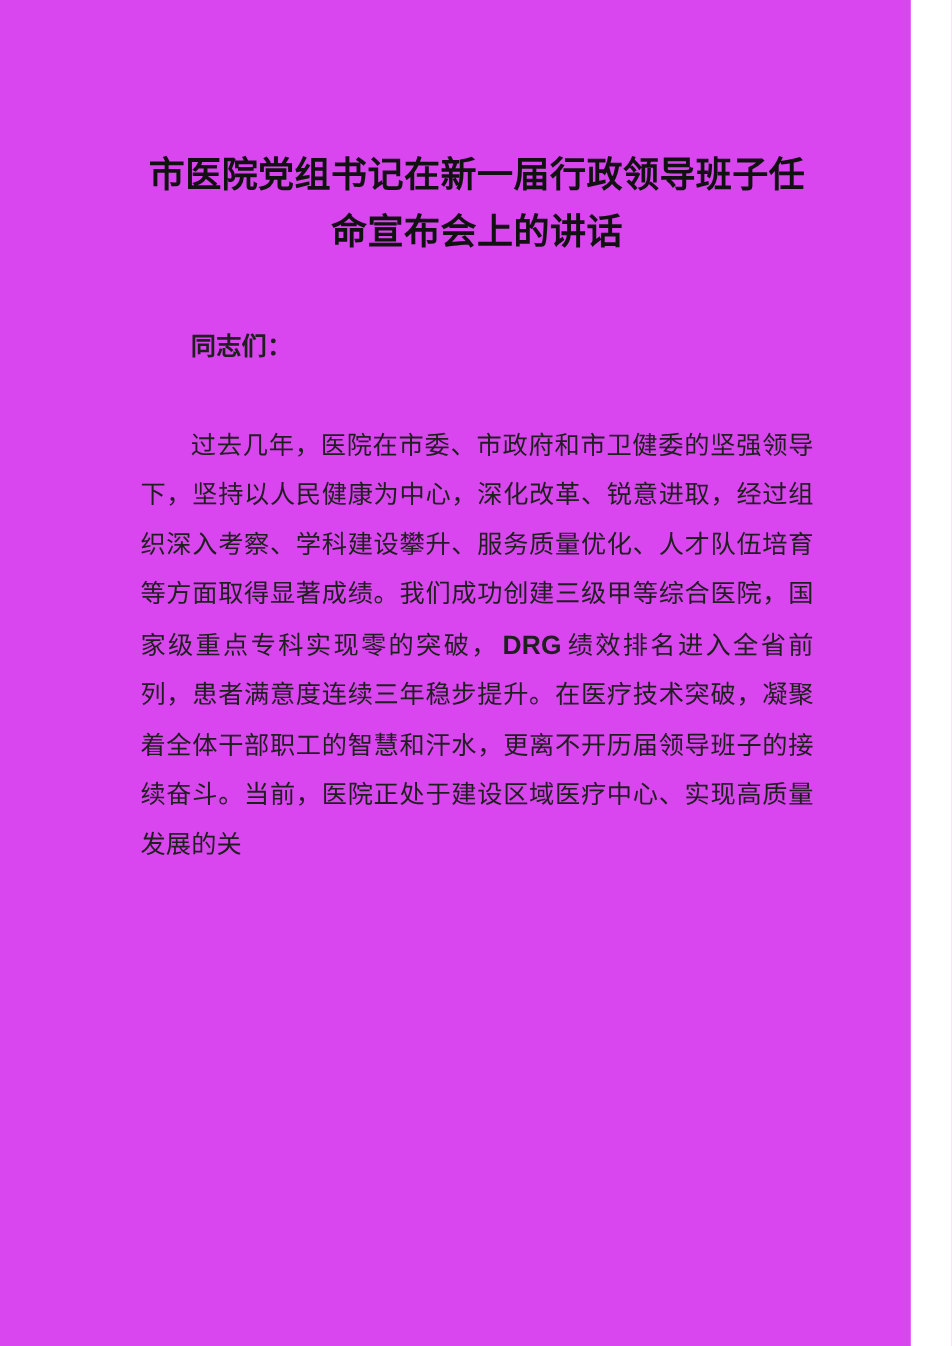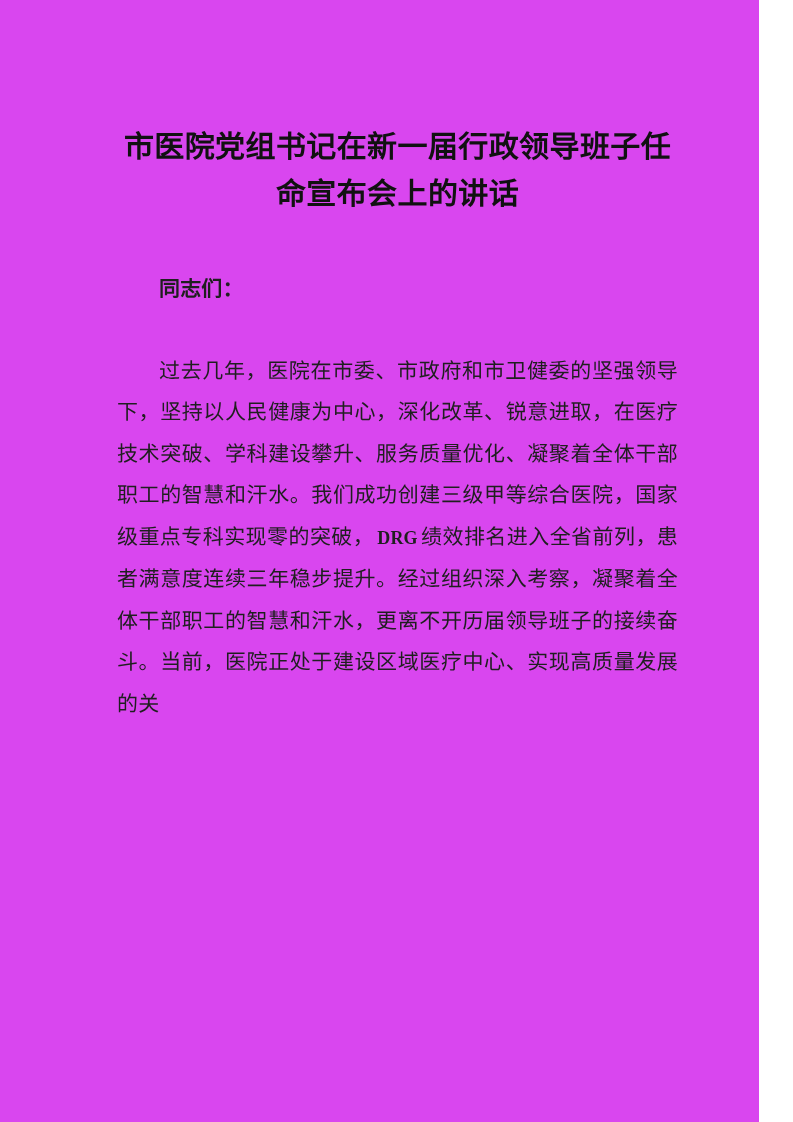--- a/index.html
+++ b/index.html
@@ -68,37 +68,37 @@
     text-indent: 42px;
     font-weight: bold;
   }
 
   .para.indented {
     text-indent: 42px;
   }
 
   
   .latin {
-    font-family: Liberation Serif, serif;
+    font-family: Liberation Sans, sans-serif;
     font-weight: 700;
-    font-size: 18px;
+    font-size: 22px;
     letter-spacing: 0.2px;
     padding: 0 3px;
   }
 </style>
 </head>
 <body>
 
 <div class="page">
   <div class="content">
 
     <h1 class="doc-title">市医院党组书记在新一届行政领导班子任命宣布会上的讲话</h1>
 
     <div class="body-block">
 
       <p class="para salutation" id="salutation-node">同志们：</p>
 
 
-      <p class="para indented"><span>过去几年，医院在市委、市政府和市卫健委的坚强领导下，坚持以人民健康为中心，深化改革、锐意进取，在医疗技术突破、学科建设攀升、服务质量优化、凝聚着全体干部职工的智慧和汗水。我们成功创建三级甲等综合医院，国家级重点专科实现零的突破，</span><span class="latin">DRG</span><span>绩效排名进入全省前列，患者满意度连续三年稳步提升。经过组织深入考察，凝聚着全体干部职工的智慧和汗水，更离不开历届领导班子的接续奋斗。当前，医院正处于建设区域医疗中心、实现高质量发展的关</span></p>
+      <p class="para indented"><span>过去几年，医院在市委、市政府和市卫健委的坚强领导下，坚持以人民健康为中心，深化改革、锐意进取，经过组织深入考察、学科建设攀升、服务质量优化、人才队伍培育等方面取得显著成绩。我们成功创建三级甲等综合医院，国家级重点专科实现零的突破，</span><span class="latin">DRG</span><span>绩效排名进入全省前列，患者满意度连续三年稳步提升。在医疗技术突破，凝聚着全体干部职工的智慧和汗水，更离不开历届领导班子的接续奋斗。当前，医院正处于建设区域医疗中心、实现高质量发展的关</span></p>
 
     </div>
   </div>
 </div>
 
 </body></html>

